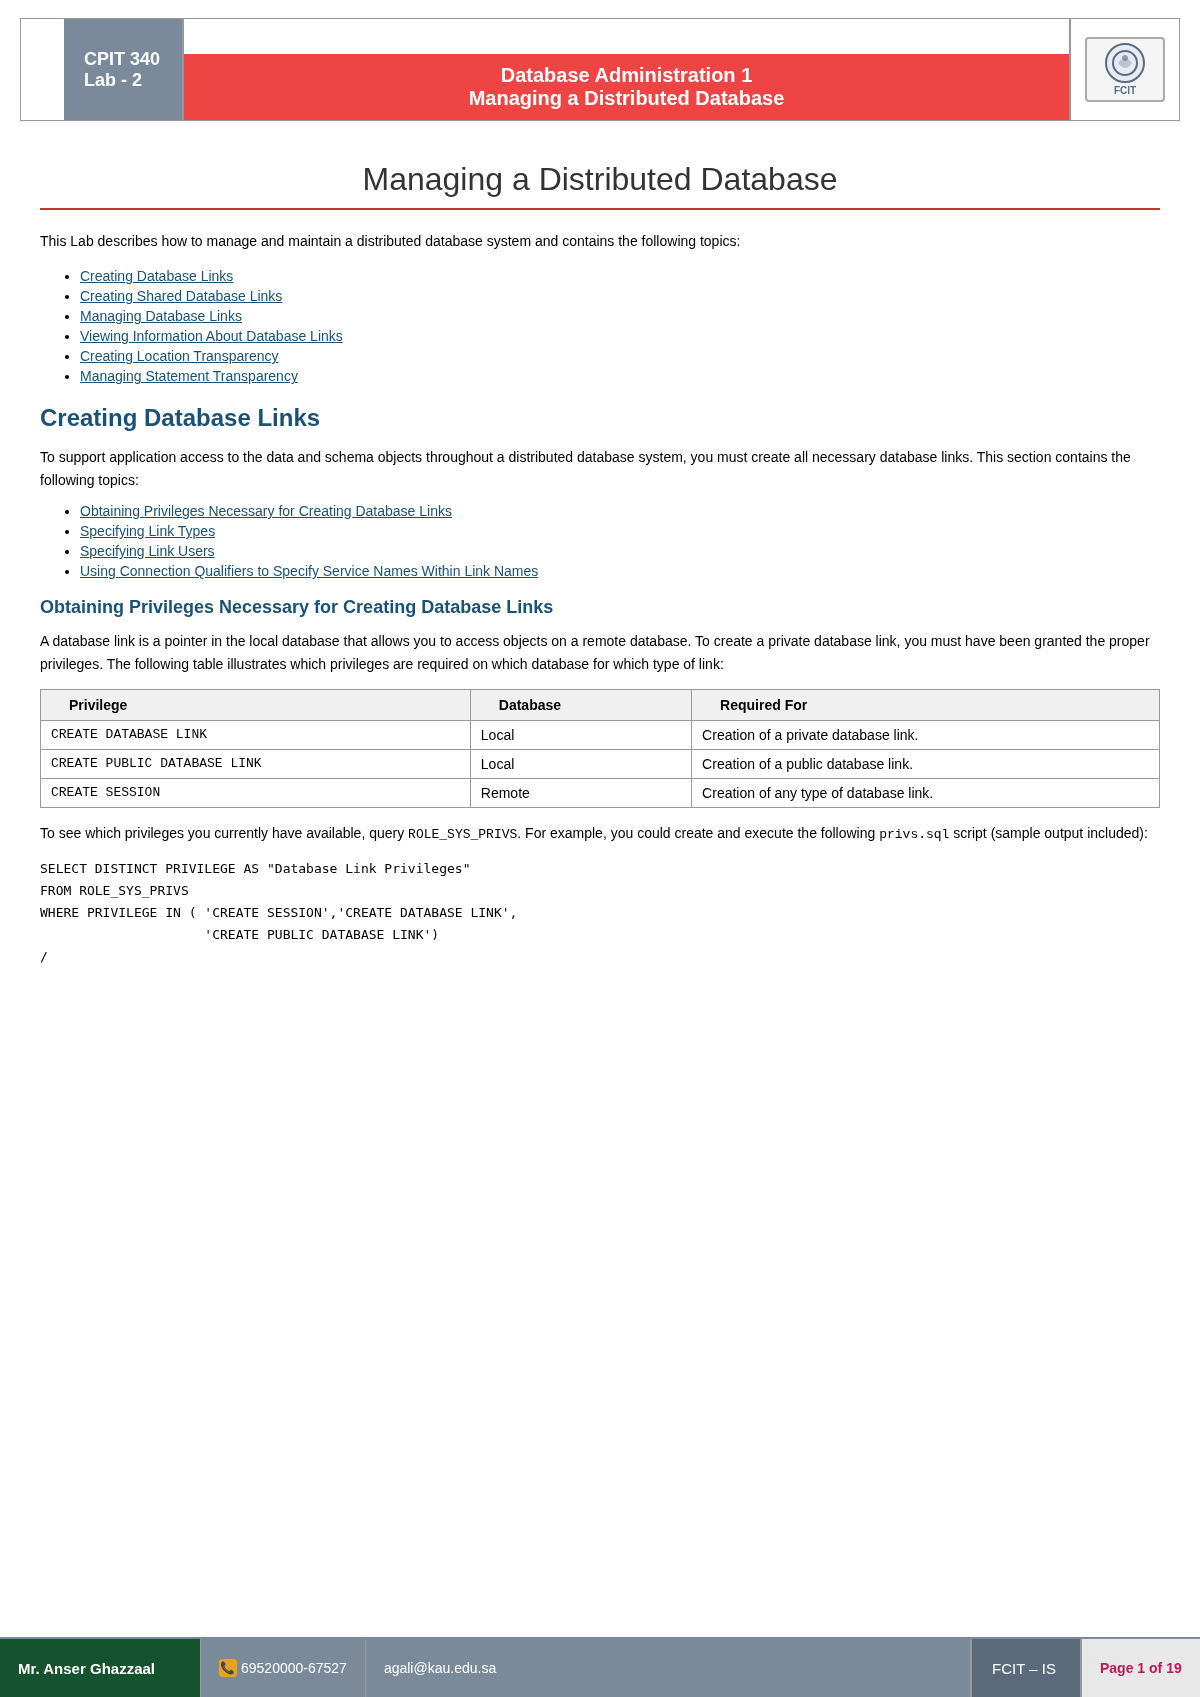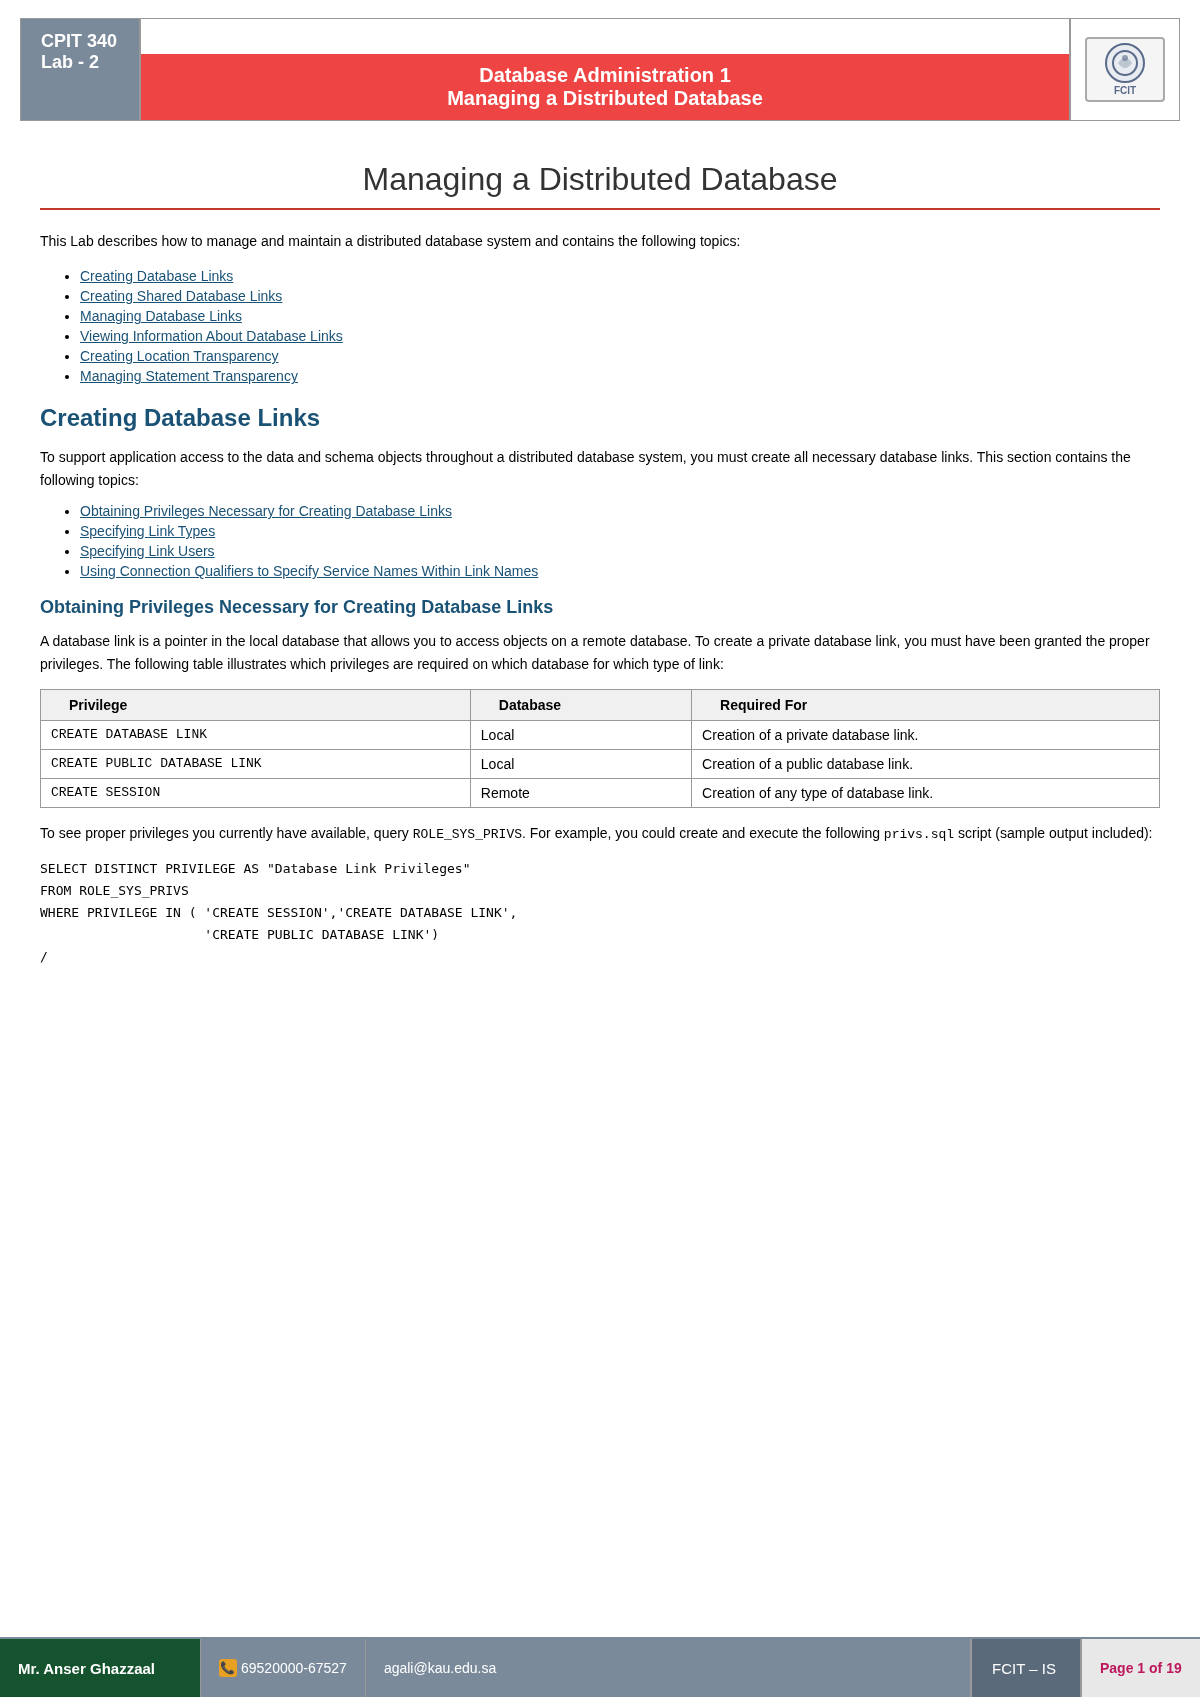--- a/index.html
+++ b/index.html
@@ -23,21 +23,23 @@
     }
     .header-left {
       background: #7a8a9a;
       color: #fff;
       font-size: 18px;
       font-weight: bold;
       padding: 12px 20px;
       min-width: 120px;
       display: flex;
       flex-direction: column;
+      justify-content: center;
       border-right: 2px solid #999;
+      margin-left: 43px;
     }
     .header-center {
       flex: 1;
       background: #ef4444;
       color: #fff;
       text-align: center;
       padding: 10px 20px;
       display: flex;
       flex-direction: column;
       justify-content: center;
@@ -386,21 +388,21 @@
       </tr>
       <tr>
         <td class="code">CREATE SESSION</td>
         <td>Remote</td>
         <td>Creation of any type of database link.</td>
       </tr>
     </tbody>
   </table>
 
   <p class="section-text">
-    <span>To see proper privileges you currently have available, query </span><span class="inline-code">ROLE_SYS_PRIVS</span><span>. For example, you could create and execute the following </span><span class="inline-code">privs.sql</span><span> script (sample output included):</span>
+    <span>To see which privileges you currently have available, query </span><span class="inline-code">ROLE_SYS_PRIVS</span><span>. For example, you could create and execute the following </span><span class="inline-code">privs.sql</span><span> script (sample output included):</span>
   </p>
 
   <div class="code-block">
     <pre>SELECT DISTINCT PRIVILEGE AS "Database Link Privileges"
 FROM ROLE_SYS_PRIVS
 WHERE PRIVILEGE IN ( 'CREATE SESSION','CREATE DATABASE LINK',
                      'CREATE PUBLIC DATABASE LINK')
 /</pre>
   </div>
 

